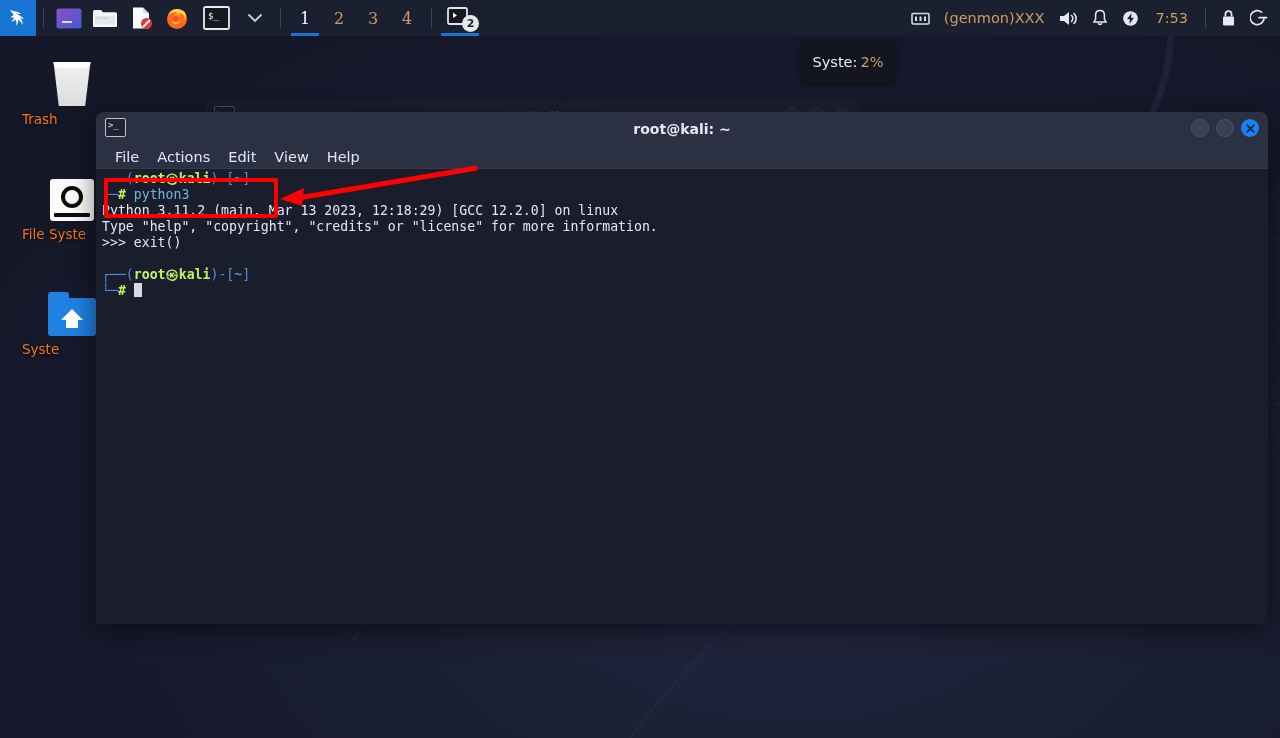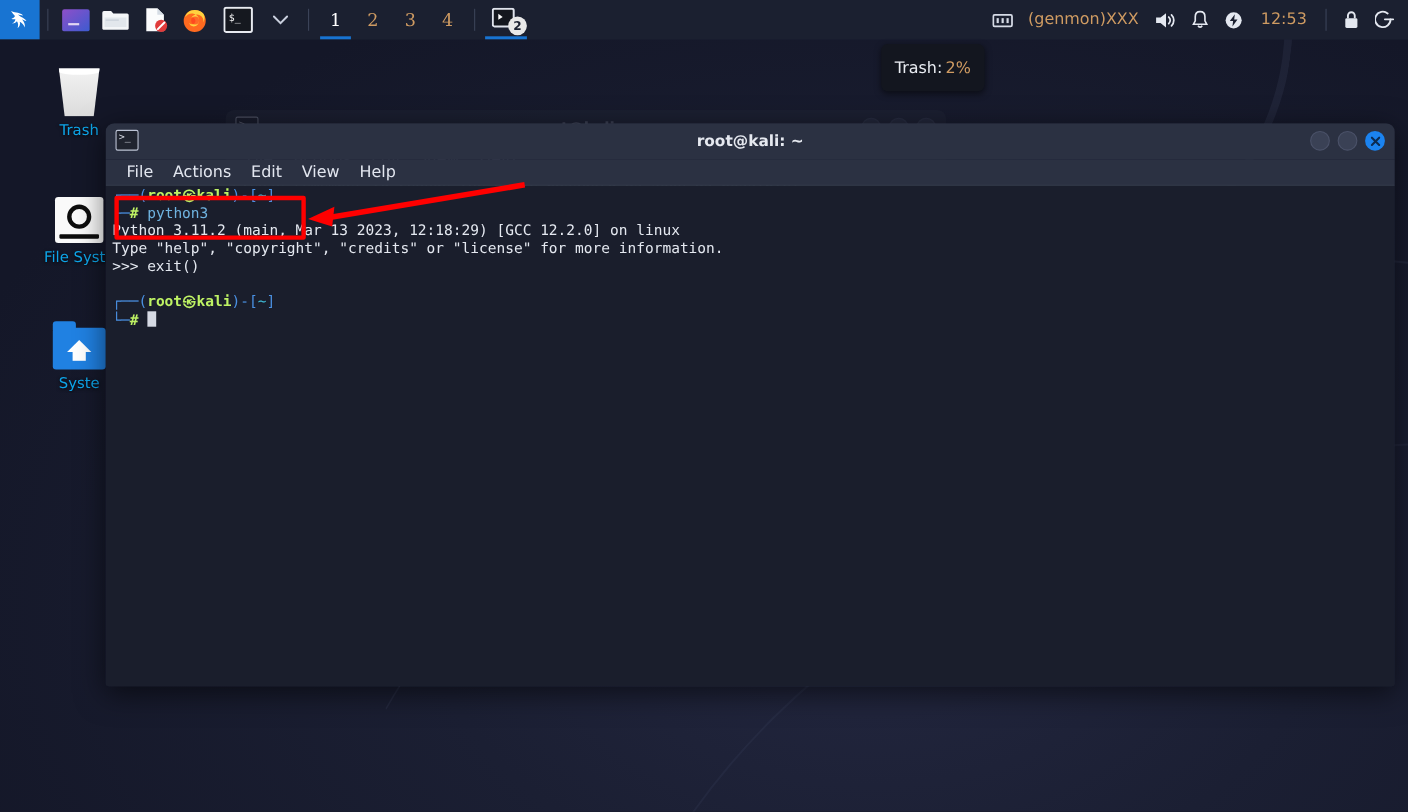--- a/index.html
+++ b/index.html
@@ -62,22 +62,22 @@
     font-family: "DejaVu Sans Mono", monospace;
     font-size: 27px;
     color: rgba(120,134,172,0.16);
     letter-spacing: 2px;
   }
 
   
   .desk-icon {
     position: absolute;
     width: 100px;
-    text-align: center;
-    color: #0ea5e9;
+    text-align: left;
+    color: #f97316;
     font-size: 13.5px;
     text-shadow: 0 1px 3px rgba(0,0,0,0.85);
   }
   .desk-icon .glyph { height: 56px; display: flex; align-items: flex-end; justify-content: center; }
   .desk-icon .lbl { margin-top: 5px; white-space: nowrap; overflow: hidden; }
 
   
   .trash-can {
     width: 44px; height: 44px;
     background: linear-gradient(180deg,#f2f2f2 0%, #dcdcdc 100%);
@@ -511,33 +511,33 @@
         <path d="M8 1.5 C5 1.5 3.6 3.6 3.6 6.2 V10 L2 13 H14 L12.4 10 V6.2 C12.4 3.6 11 1.5 8 1.5 Z" fill="none" stroke="#e4e8f0" stroke-width="1.5"></path>
         <path d="M6.2 14.3 a1.9 1.9 0 0 0 3.6 0" fill="none" stroke="#e4e8f0" stroke-width="1.5"></path>
       </svg>
     </div>
     <div class="tray-item">
       <svg width="17" height="17" viewBox="0 0 17 17">
         <circle cx="8.5" cy="8.5" r="7.3" fill="#e4e8f0"></circle>
         <path d="M9.6 3 L5 9.2 H8 L7.4 14 L12 7.8 H9 Z" fill="#1b2030"></path>
       </svg>
     </div>
-    <div class="clock">12:53</div>
+    <div class="clock">7:53</div>
     <div class="p-sep"></div>
     <div class="tray-item">
       <svg width="15" height="18" viewBox="0 0 15 18">
         <rect x="2" y="7.5" width="11" height="9" rx="1.3" fill="#e4e8f0"></rect>
         <path d="M4.4 7.5 V5.2 a3.1 3.1 0 0 1 6.2 0 V7.5" fill="none" stroke="#e4e8f0" stroke-width="1.7"></path>
       </svg>
     </div>
     <div class="tray-item">
       <svg width="18" height="18" viewBox="0 0 18 18">
         <path d="M11.5 3.2 a7 7 0 1 0 2.6 5.4" fill="none" stroke="#e4e8f0" stroke-width="1.7" stroke-linecap="round"></path>
         <path d="M9 8.6 H16.5" stroke="#e4e8f0" stroke-width="1.7" stroke-linecap="round"></path>
       </svg>
     </div>
   </div>
 </div>
 
 <div id="usage-tip">
-  <span class="t-lbl">Trash:</span>
+  <span class="t-lbl">Syste:</span>
   <span class="t-val">2%</span>
 </div>
 
 </body></html>

